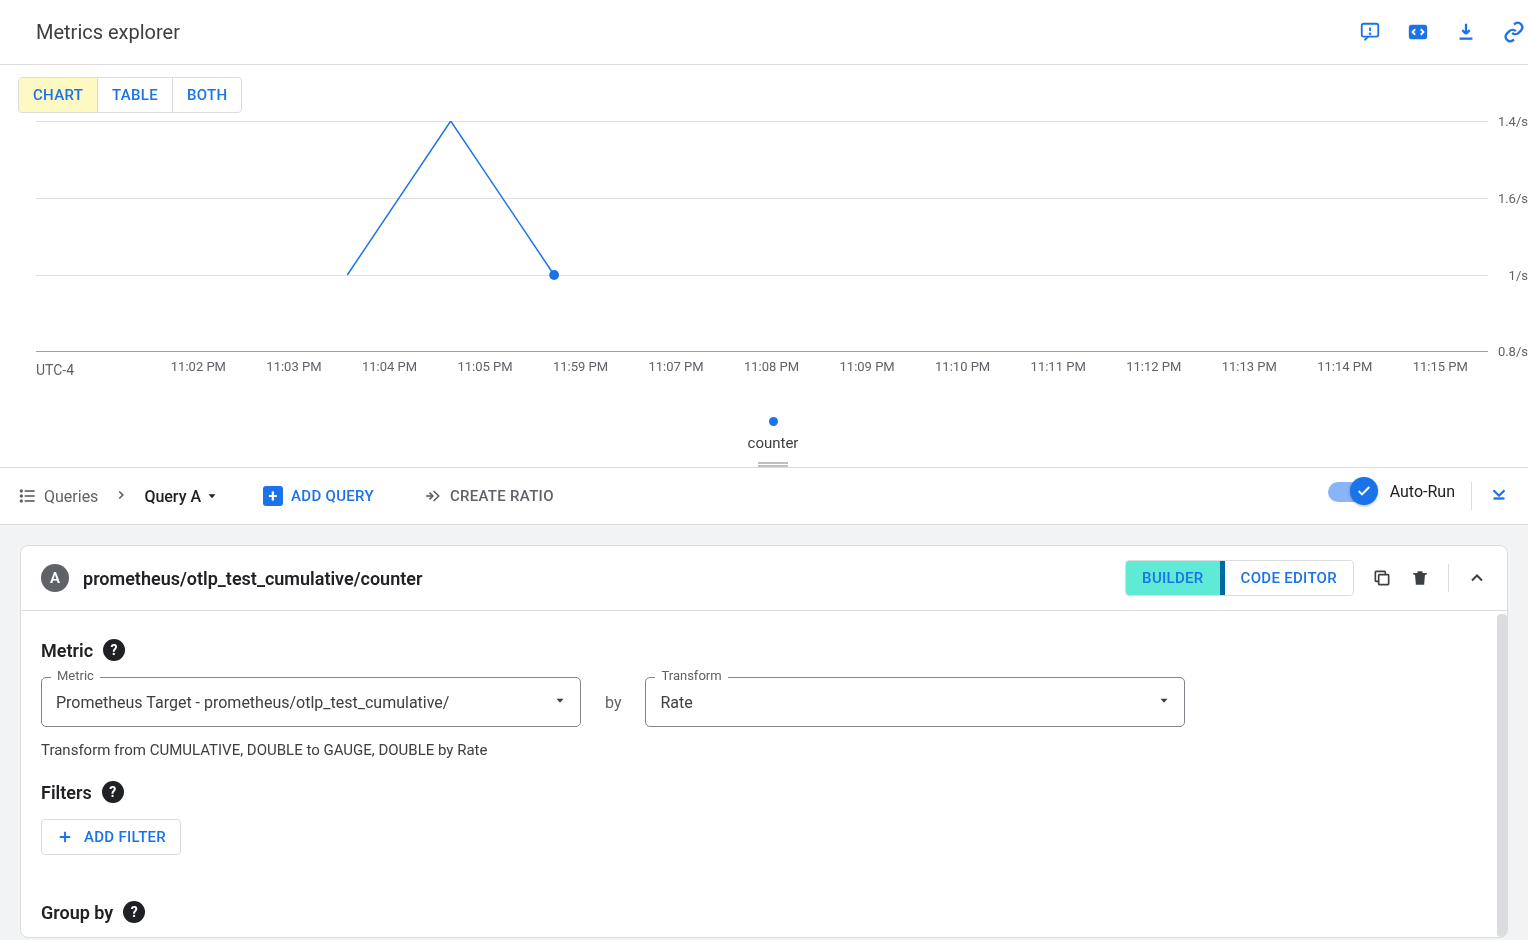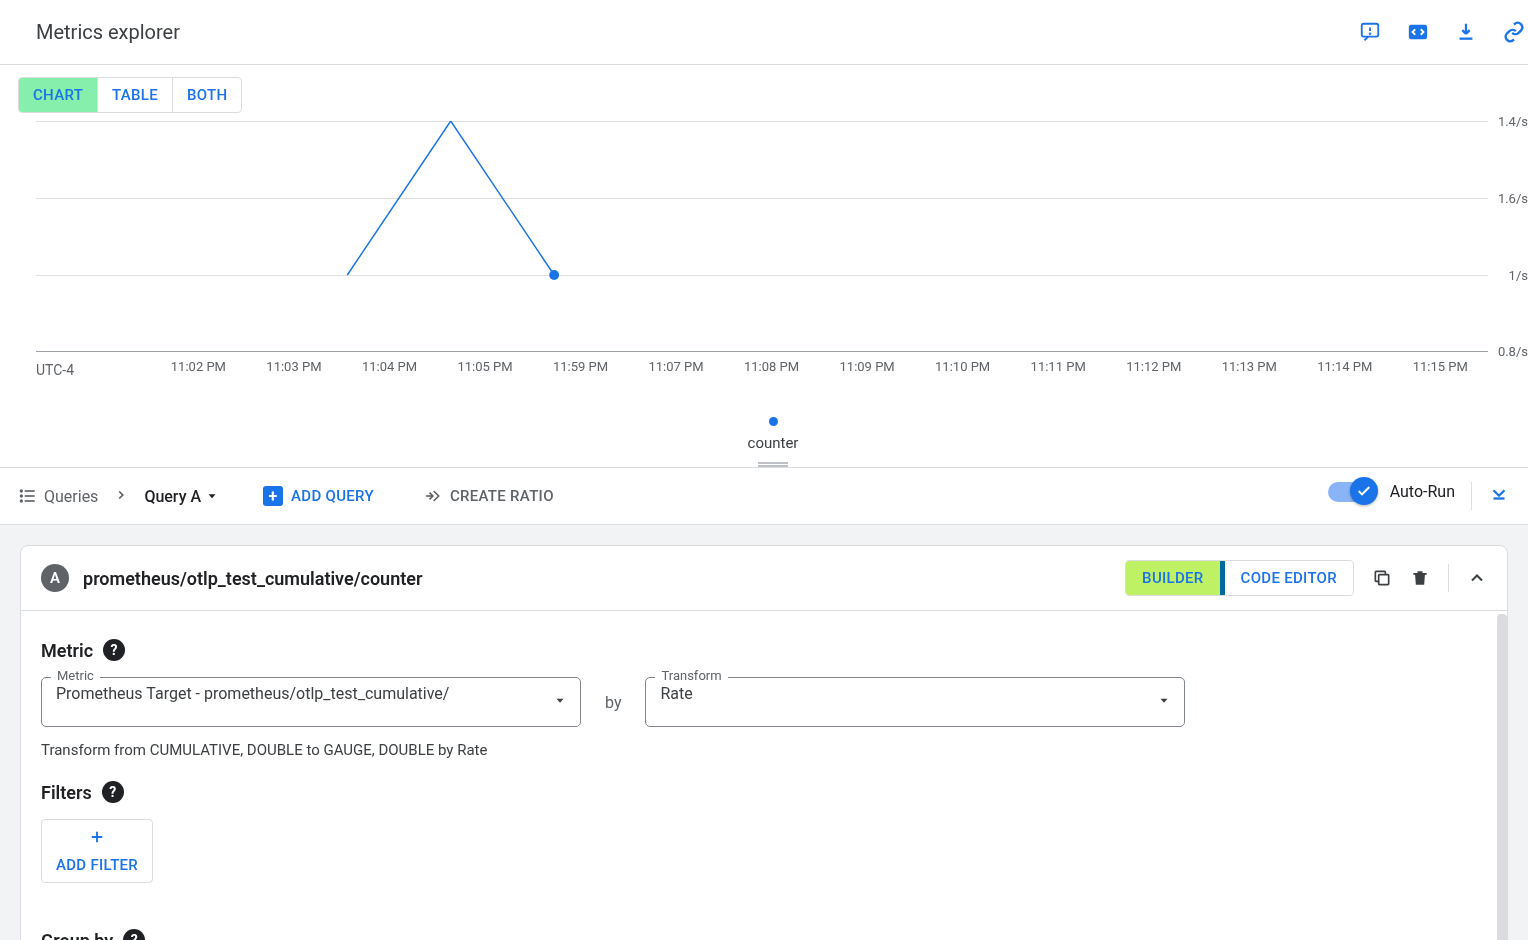--- a/index.html
+++ b/index.html
@@ -87,21 +87,21 @@
   }
   .view-tab {
     padding: 8px 14px;
     font-size: 15px;
     font-weight: 500;
     color: #1a73e8;
     cursor: pointer;
     letter-spacing: 0.3px;
   }
   .view-tab.active {
-    background: #86efac;
+    background: #fef9c3;
     border-radius: 3px 0 0 3px;
   }
   .view-tab + .view-tab {
     border-left: 1px solid #dadce0;
   }
 
   .chart-canvas {
     position: relative;
     height: 260px;
     margin-top: 6px;
@@ -308,21 +308,21 @@
     overflow: hidden;
   }
   .seg-opt {
     padding: 8px 16px;
     font-size: 15px;
     font-weight: 500;
     color: #1a73e8;
     cursor: pointer;
     letter-spacing: 0.3px;
   }
-  .seg-opt.active { background: #bef264; }
+  .seg-opt.active { background: #5eead4; }
   .seg-opt + .seg-opt { border-left: 5px solid #0369a1; }
   .icon-btn { color: #3c4043; cursor: pointer; display:flex; }
   .panel-body {
     padding: 22px 20px 14px 20px;
   }
   .section-label {
     display: flex;
     align-items: center;
     gap: 10px;
     font-size: 18px;
@@ -351,21 +351,21 @@
   .field {
     position: relative;
   }
   .field-box {
     border: 1px solid #80868b;
     border-radius: 5px;
     padding: 6px 40px 14px 14px;
     font-size: 16px;
     color: #3c4043;
     display: flex;
-    align-items: flex-start;
+    align-items: flex-end;
     justify-content: space-between;
     cursor: pointer;
     min-height: 50px;
   }
   .field-label {
     position: absolute;
     top: -9px;
     left: 10px;
     background: #fff;
     padding: 0 6px;
@@ -392,21 +392,20 @@
     gap: 10px;
     border: 1px solid #dadce0;
     border-radius: 4px;
     color: #1a73e8;
     font-weight: 500;
     font-size: 15px;
     letter-spacing: 0.3px;
     padding: 8px 14px;
     cursor: pointer;
     margin-bottom: 40px;
-    flex-direction: column;
   }
 </style>
 </head>
 <body>
 
 <div class="header">
   <div class="header-title">Metrics explorer</div>
   <div class="header-right">
     <div class="header-icon-group">
       <div class="header-icon-btn">

